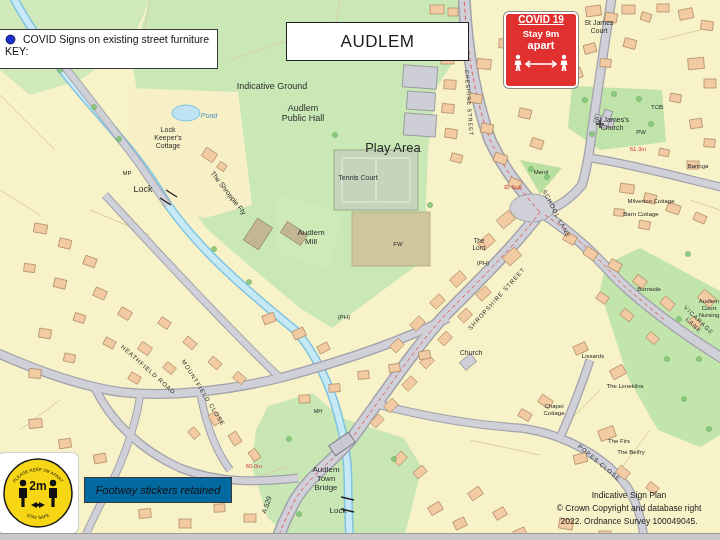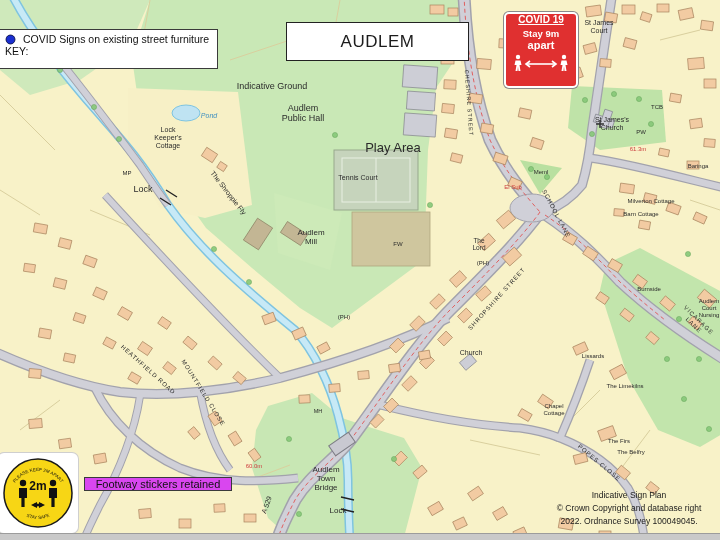--- a/index.html
+++ b/index.html
@@ -27,23 +27,23 @@
               display:flex;flex-direction:column;align-items:center;
               color:#fff;}
   #covid-heading{font-size:10px;font-weight:bold;text-decoration:underline;}
   #covid-l1{font-size:9.5px;font-weight:bold;margin-top:3px;}
   #covid-l2{font-size:11px;font-weight:bold;}
   #covid-icons{margin-top:3px;}
   
   #sticker-plate{position:absolute;left:-2px;top:453px;width:80px;height:80px;
                  background:#fff;border-radius:6px;box-shadow:0 0 0 1px #cfcfcf;}
   
-  #note-box{position:absolute;left:84px;top:477px;width:148px;height:14px;
-            background:#d946ef;border:1px solid #3a3a3a;box-sizing:border-box;
-            display:flex;align-items:center;justify-content:center;}
+  #note-box{position:absolute;left:84px;top:477px;width:148px;height:26px;
+            background:#0369a1;border:1px solid #3a3a3a;box-sizing:border-box;
+            display:flex;align-items:center;justify-content:center;font-style:italic;}
   #note-box span{font-size:11px;color:#111;}
   
   #attribution{position:absolute;left:538px;top:489px;width:182px;
                text-align:center;font-size:8.5px;line-height:1.5;color:#1a1a1a;}
   
   #bottom-bar{position:absolute;left:0;top:533px;width:720px;height:7px;
               background:#c9c9c9;border-top:1px solid #9c9c9c;box-sizing:border-box;}
 </style>
 </head>
 <body>

